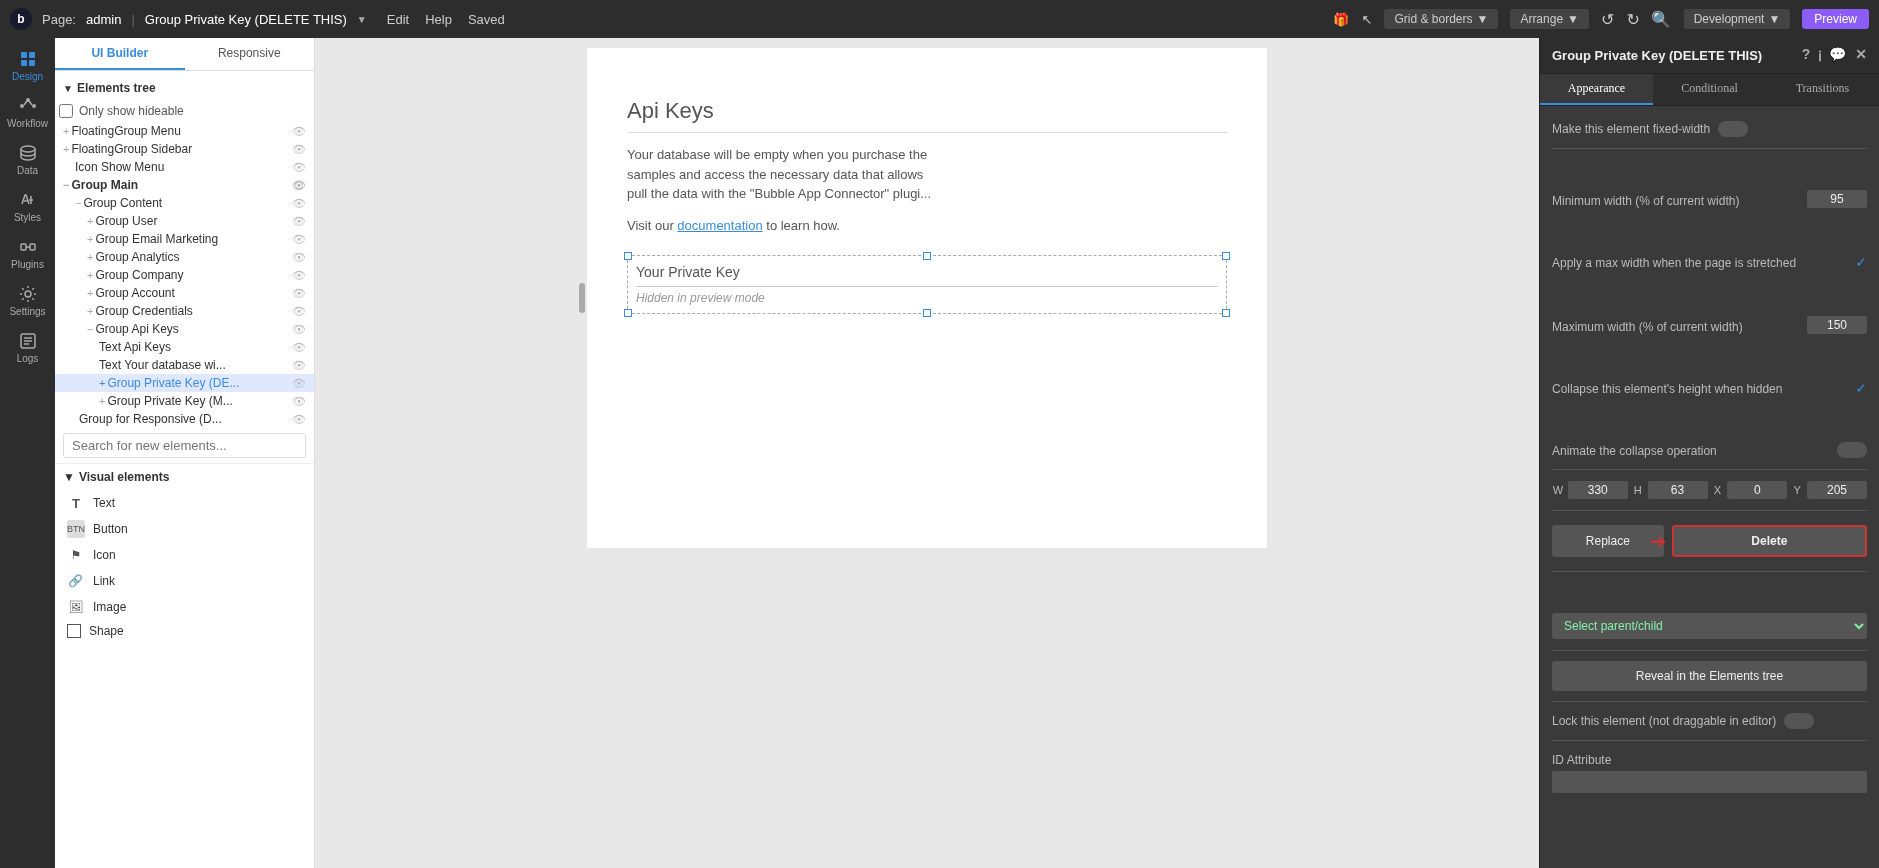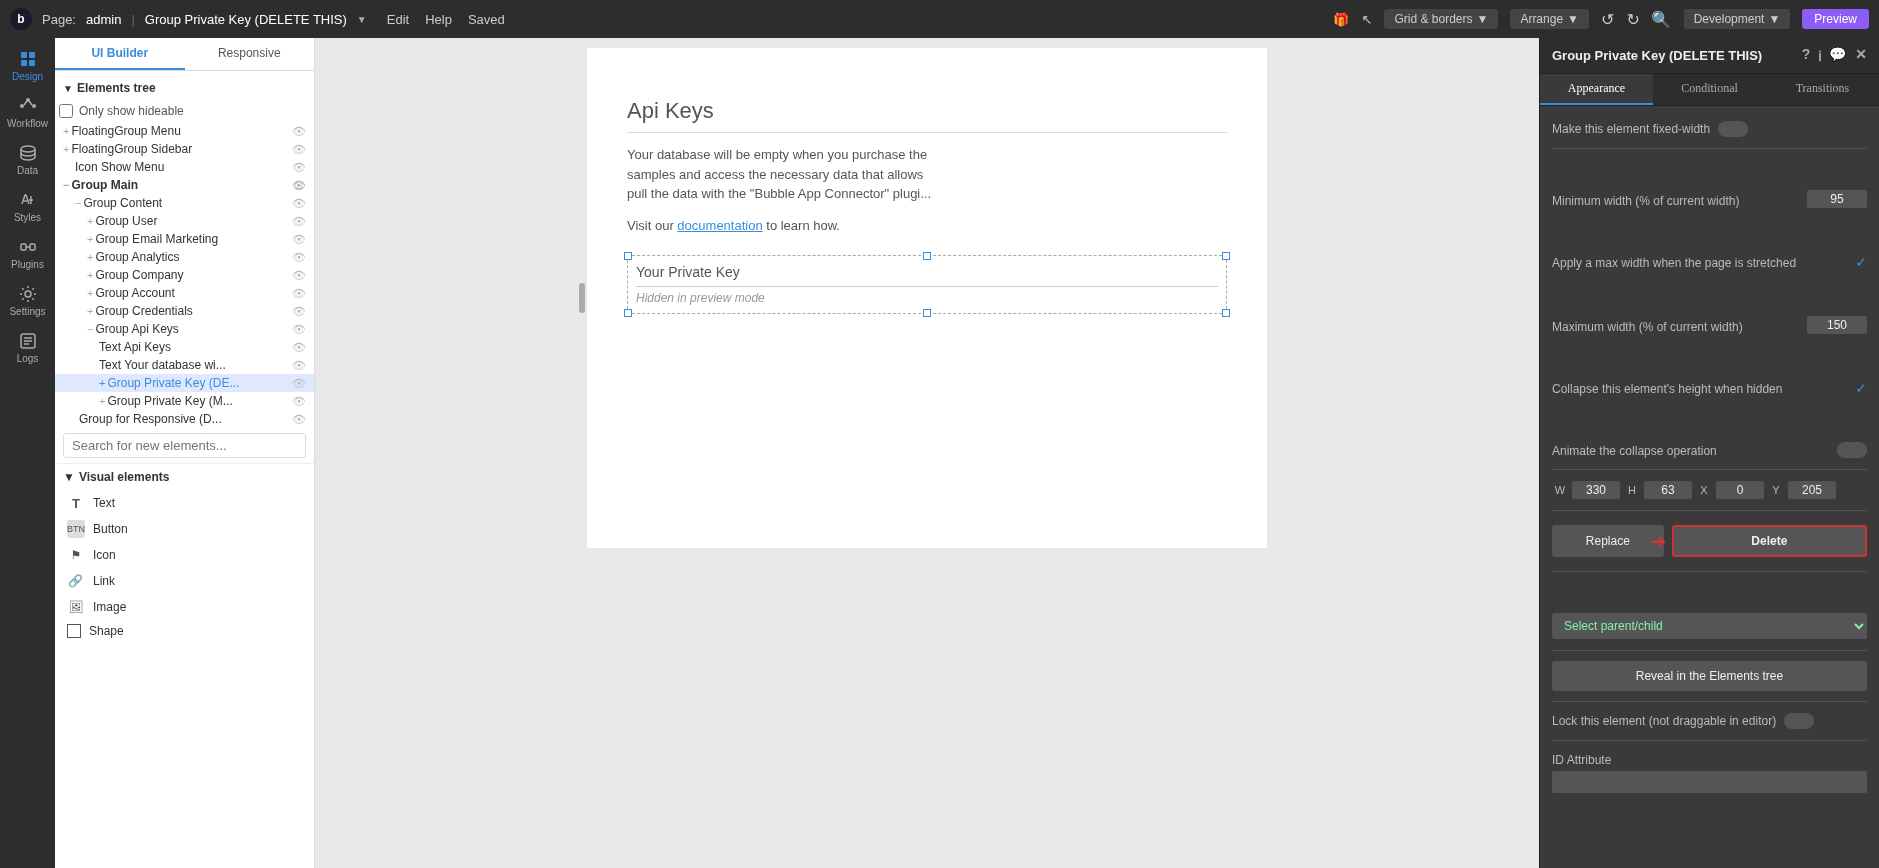--- a/index.html
+++ b/index.html
@@ -94,21 +94,21 @@
     .right-panel-content { flex: 1; overflow-y: auto; padding: 10px 12px; }
 
     .prop-row { display: flex; align-items: flex-end; padding: 5px 0; font-size: 12px; color: #ccc; gap: 6px; margin-top: 36px; }
     .prop-label { flex: 1; color: #bbb; }
     .prop-value { background: #555; color: #eee; border: none; padding: 2px 6px; border-radius: 2px; font-size: 12px; width: 60px; text-align: center; }
     .prop-check-blue { color: #3a8dde; font-size: 14px; }
     .prop-divider { border: none; border-top: 1px solid #555; margin: 6px 0; }
 
     .wh-row { display: flex; align-items: center; gap: 4px; padding: 5px 0; font-size: 12px; color: #bbb; }
     .wh-label { width: 16px; text-align: center; font-size: 11px; }
-    .wh-input { background: #555; color: #eee; border: none; padding: 2px 6px; border-radius: 2px; font-size: 12px; width: 48px; text-align: center; }
+    .wh-input { background: #555; color: #eee; border: none; padding: 2px 6px; border-radius: 2px; font-size: 12px; width: 60px; text-align: center; }
 
     .btn-row { display: flex; gap: 8px; padding: 8px 0; }
     .btn-replace { flex: 1; background: #555; color: #eee; border: none; padding: 7px; border-radius: 3px; cursor: pointer; font-size: 12px; }
     .btn-delete { flex: 2; background: #555; color: #eee; border: 2px solid #cc3333; padding: 7px; border-radius: 3px; cursor: pointer; font-size: 12px; font-weight: 600; position: relative; }
 
     .select-parent { background: #555; color: #86efac; border: none; padding: 5px 8px; border-radius: 3px; font-size: 12px; width: 100%; cursor: pointer; }
 
     .btn-reveal { background: #555; color: #eee; border: none; padding: 8px; border-radius: 3px; cursor: pointer; font-size: 12px; width: 100%; margin: 4px 0; }
 
     .toggle-row { display: flex; align-items: center; padding: 5px 0; font-size: 12px; color: #bbb; gap: 8px; }

